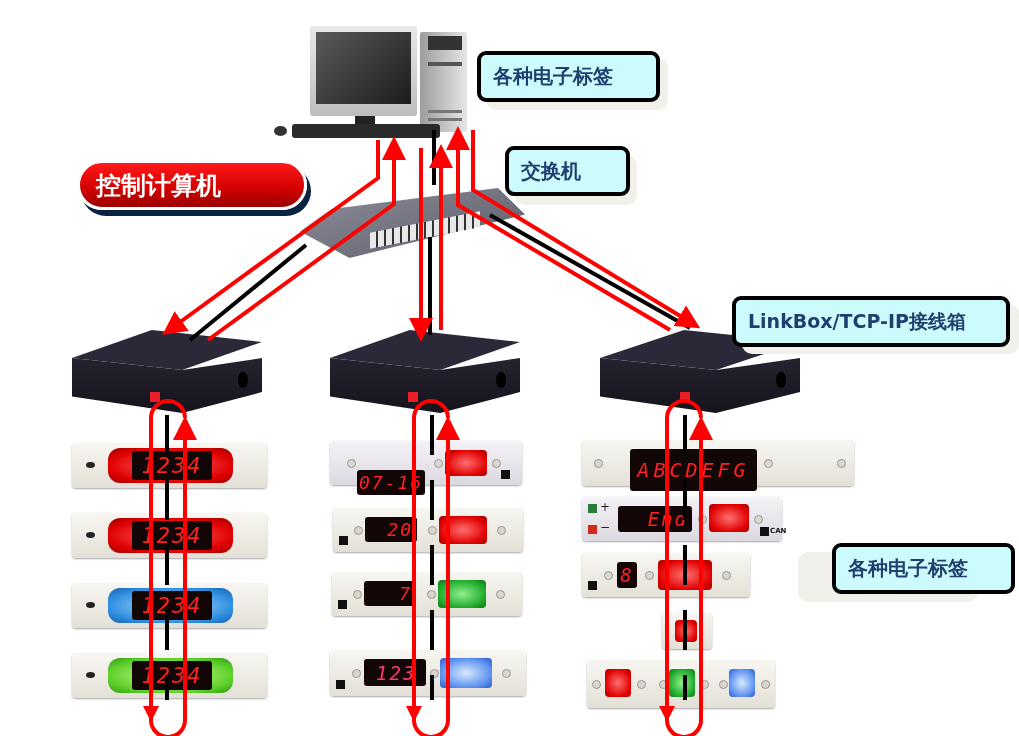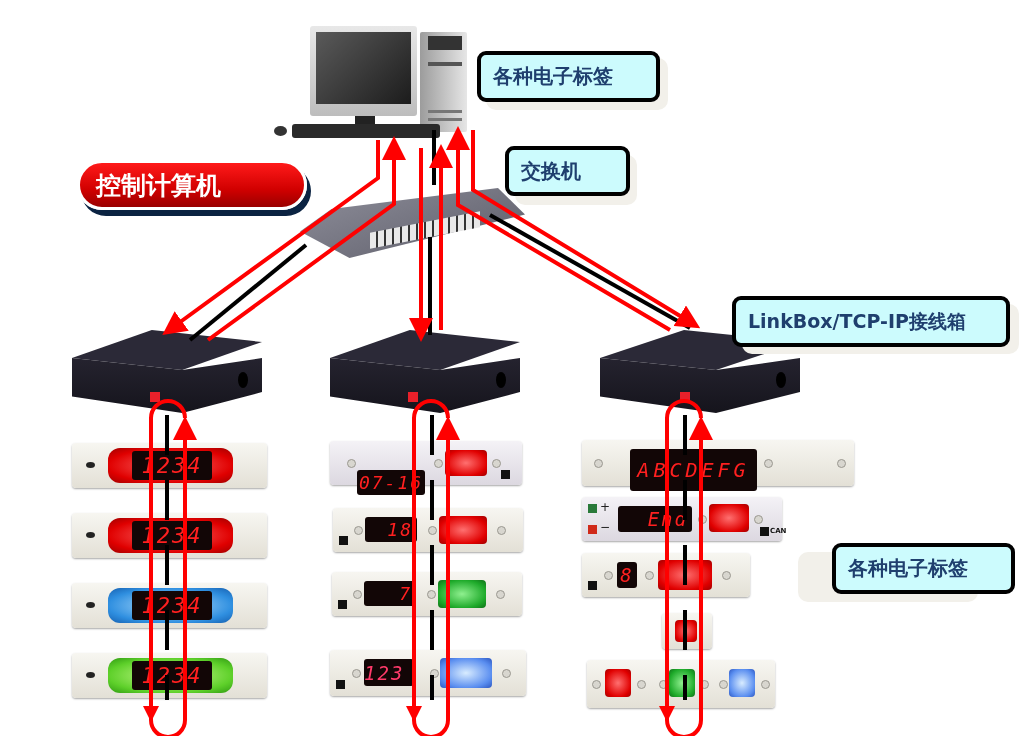--- a/index.html
+++ b/index.html
@@ -89,37 +89,37 @@
   <div class="screw" style="left:17px;top:18px;"></div>
   <div class="lcd" style="left:27px;top:9px;width:68px;height:25px;font-size:18px;margin-top:20px;">07-16</div>
   <div class="screw" style="left:104px;top:18px;"></div>
   <div class="lamp glow-red" style="left:115px;top:9px;width:42px;height:26px;"></div>
   <div class="screw" style="left:162px;top:18px;"></div>
   <div class="btnsq" style="left:171px;top:29px;"></div>
 </div>
 <div class="tag" style="left:333px;top:508px;width:190px;height:44px;">
   <div class="btnsq" style="left:6px;top:28px;"></div>
   <div class="screw" style="left:21px;top:18px;"></div>
-  <div class="lcd" style="left:32px;top:9px;width:48px;height:25px;font-size:18px;justify-content:flex-end;padding-right:4px;">18</div>
+  <div class="lcd" style="left:32px;top:9px;width:48px;height:25px;font-size:18px;justify-content:flex-end;padding-right:4px;">20</div>
   <div class="screw" style="left:95px;top:18px;"></div>
   <div class="lamp glow-red" style="left:106px;top:8px;width:48px;height:28px;"></div>
   <div class="screw" style="left:164px;top:18px;"></div>
 </div>
 <div class="tag" style="left:332px;top:572px;width:190px;height:44px;">
   <div class="btnsq" style="left:6px;top:28px;"></div>
   <div class="screw" style="left:21px;top:18px;"></div>
   <div class="lcd" style="left:32px;top:9px;width:48px;height:25px;font-size:18px;justify-content:flex-end;padding-right:4px;">7</div>
   <div class="screw" style="left:95px;top:18px;"></div>
   <div class="lamp glow-green" style="left:106px;top:8px;width:48px;height:28px;"></div>
   <div class="screw" style="left:164px;top:18px;"></div>
 </div>
 <div class="tag" style="left:330px;top:650px;width:196px;height:46px;">
   <div class="btnsq" style="left:6px;top:30px;"></div>
   <div class="screw" style="left:22px;top:19px;"></div>
-  <div class="lcd" style="left:34px;top:9px;width:50px;height:27px;font-size:19px;color:#ff3a6a;justify-content:flex-start;padding-left:0;">123</div>
+  <div class="lcd" style="left:34px;top:9px;width:50px;height:27px;font-size:19px;color:#ff3a6a;justify-content:flex-start;padding-left:12px;">123</div>
   <div class="screw" style="left:100px;top:19px;"></div>
   <div class="lamp glow-blue" style="left:110px;top:8px;width:52px;height:30px;"></div>
   <div class="screw" style="left:172px;top:19px;"></div>
 </div>
 
 <div class="tag" style="left:582px;top:440px;width:272px;height:46px;">
   <div class="screw" style="left:12px;top:19px;"></div>
   <div class="lcd" style="left:48px;top:9px;width:127px;height:42px;font-size:20px;letter-spacing:4px;">ABCDEFG</div>
   <div class="screw" style="left:182px;top:19px;"></div>
   <div class="screw" style="left:255px;top:19px;"></div>

